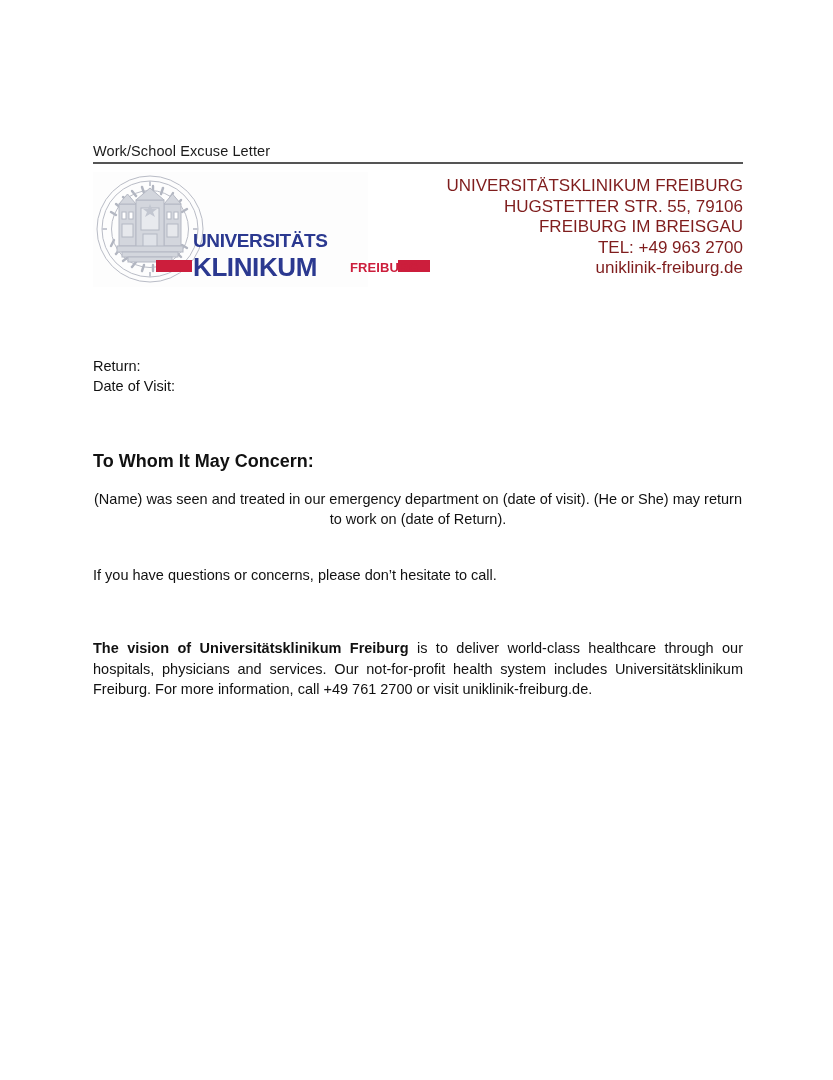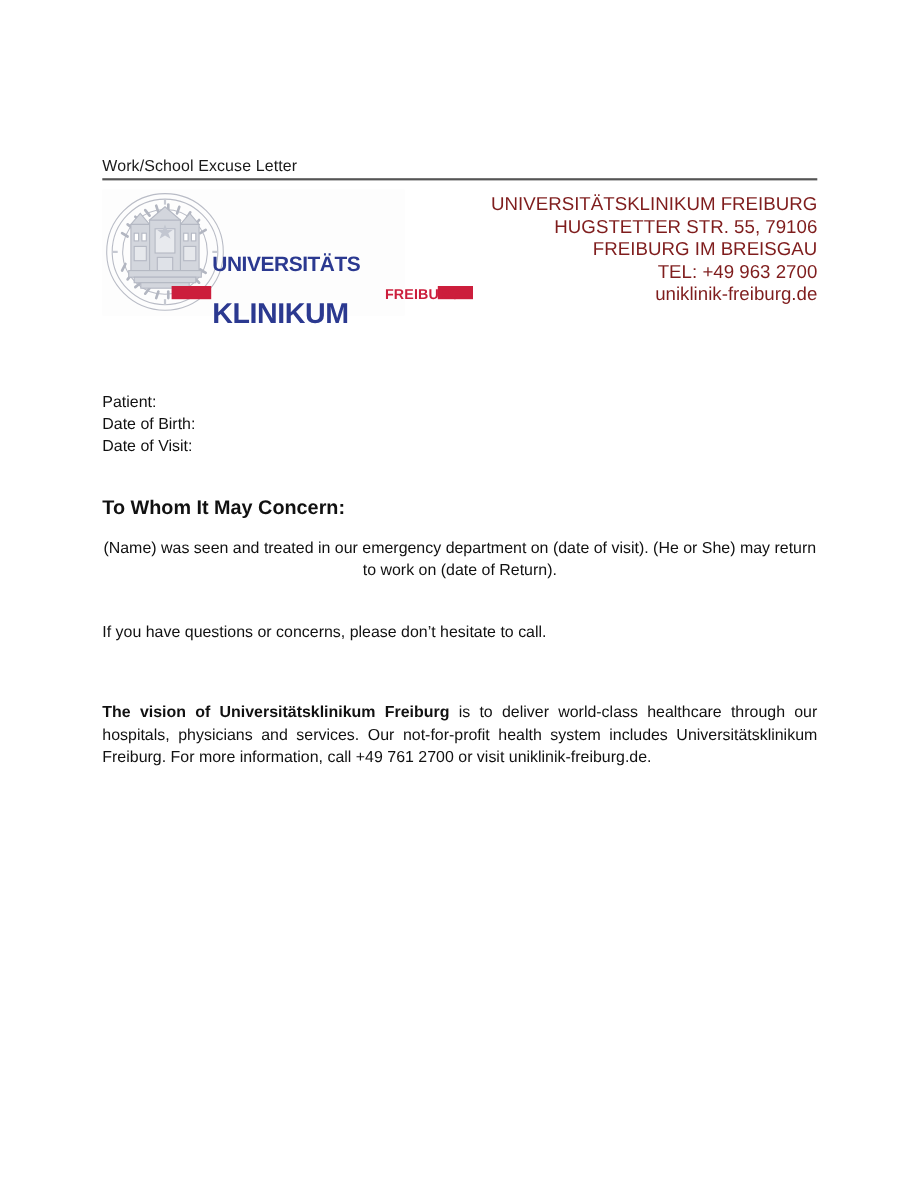--- a/index.html
+++ b/index.html
@@ -86,21 +86,20 @@
   .wm-klin {
     position: absolute;
     left: 38px;
     top: 24px;
     font-family: "Liberation Sans", sans-serif;
     font-weight: bold;
     font-size: 26px;
     line-height: 26px;
     letter-spacing: -0.4px;
     color: #2b3990;
-    margin-top: 18px;
   }
   .wm-freiburg {
     position: absolute;
     left: 180px;
     top: 31px;
     font-family: "Liberation Sans", sans-serif;
     font-weight: bold;
     font-size: 13px;
     line-height: 13px;
     letter-spacing: 0.1px;
@@ -260,22 +259,21 @@
     <div class="address-block">
       <div>UNIVERSITÄTSKLINIKUM FREIBURG</div>
       <div>HUGSTETTER STR. 55, 79106</div>
       <div>FREIBURG IM BREISGAU</div>
       <div>TEL: +49 963 2700</div>
       <div>uniklinik-freiburg.de</div>
     </div>
   </div>
 
   <div class="body-col patient-block">
-    <div>Patient:</div>
-    <div>Date of Birth:</div>
+    <div>Return:</div>
     <div>Date of Visit:</div>
   </div>
 
   <div class="body-col salutation">To Whom It May Concern:</div>
 
   <div class="body-col para-1">(Name) was seen and treated in our emergency department on (date of visit). (He or She) may return to work on (date of Return).</div>
 
   <div class="body-col para-2">If you have questions or concerns, please don’t hesitate to call.</div>
 
   <div class="body-col para-3"><span class="bold">The vision of Universitätsklinikum Freiburg</span><span> is to deliver world-class healthcare through our hospitals, physicians and services. Our not-for-profit health system includes Universitätsklinikum Freiburg. For more information, call +49 761 2700 or visit uniklinik-freiburg.de.</span></div>

